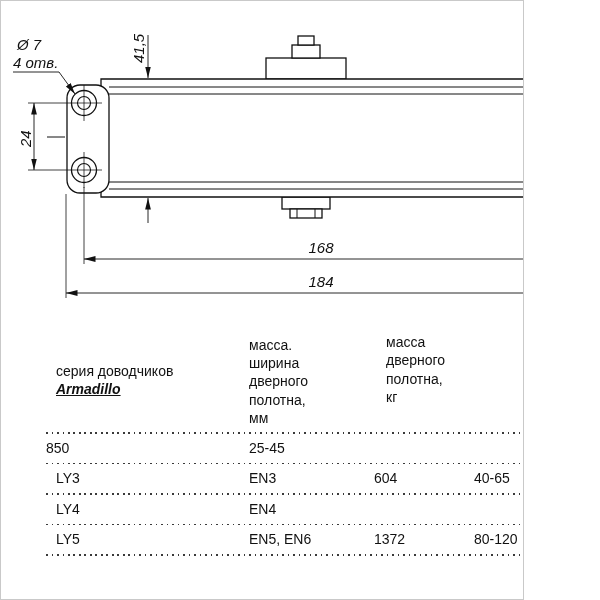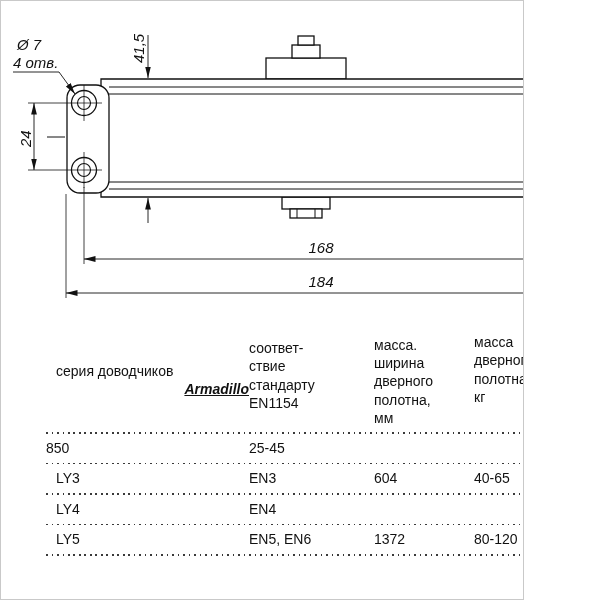--- a/index.html
+++ b/index.html
@@ -8,22 +8,22 @@
   .page { width:524px; height:600px; border:1px solid #c9c9c9; background:#fff; overflow:hidden; }
   svg { display:block; }
   svg text { font-family:"Liberation Sans",sans-serif; font-size:15px; font-style:italic; fill:#111; }
 
   .spec-table { margin:6px 0 0 45px; width:520px; font-size:14px; line-height:1.3; }
   .thead { display:grid; grid-template-columns:203px 125px 100px 1fr; align-items:end; height:110px; }
   .pre { white-space:pre-line; }
   .th1 { padding-left:10px; padding-bottom:34px; }
   .th2 { padding-bottom:20px; }
   .th3 { padding-bottom:5px; }
-  .th4 { padding-bottom:26px; }
-  .brand { display:block; font-weight:bold; font-style:italic; text-decoration:underline;text-align:right; }
+  .th4 { padding-bottom:26px;margin-left:12px; }
+  .brand { display:block; font-weight:bold; font-style:italic; text-decoration:underline; }
   .divider { height:1.5px; background:repeating-linear-gradient(90deg,#3a3a3a 0 1.5px,transparent 1.5px 5.5px); }
   .trow { display:grid; grid-template-columns:203px 125px 100px 1fr; height:29px; align-items:center; }
   .c1 { padding-left:10px; }
 </style>
 </head>
 <body>
 
 <div class="page">
 
   <svg width="600" height="315" viewBox="0 0 600 315">
@@ -108,24 +108,20 @@
     <text x="320" y="252" text-anchor="middle">168</text>
     <text x="320" y="286" text-anchor="middle">184</text>
   </svg>
 
   <div class="spec-table">
     <div class="thead">
       <div class="th1">
         <span>серия доводчиков</span>
         <span class="brand">Armadillo</span>
       </div>
-      <div class="th2 pre">соответ-
-ствие
-стандарту
-EN1154</div>
       <div class="th3 pre">масса.
 ширина
 дверного
 полотна,
 мм</div>
       <div class="th4 pre">масса
 дверного
 полотна,
 кг</div>
     </div>

